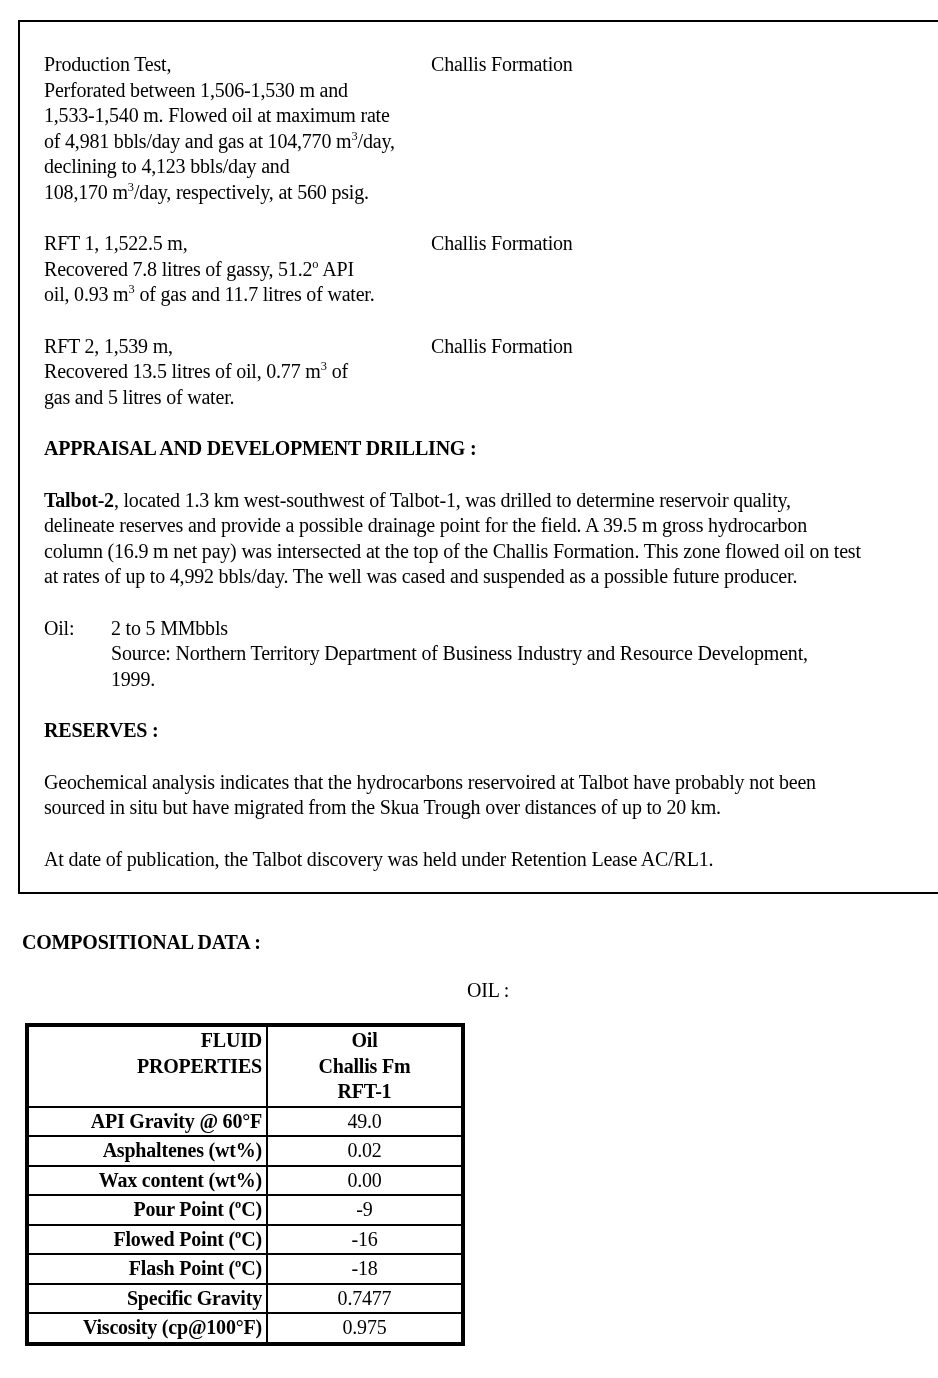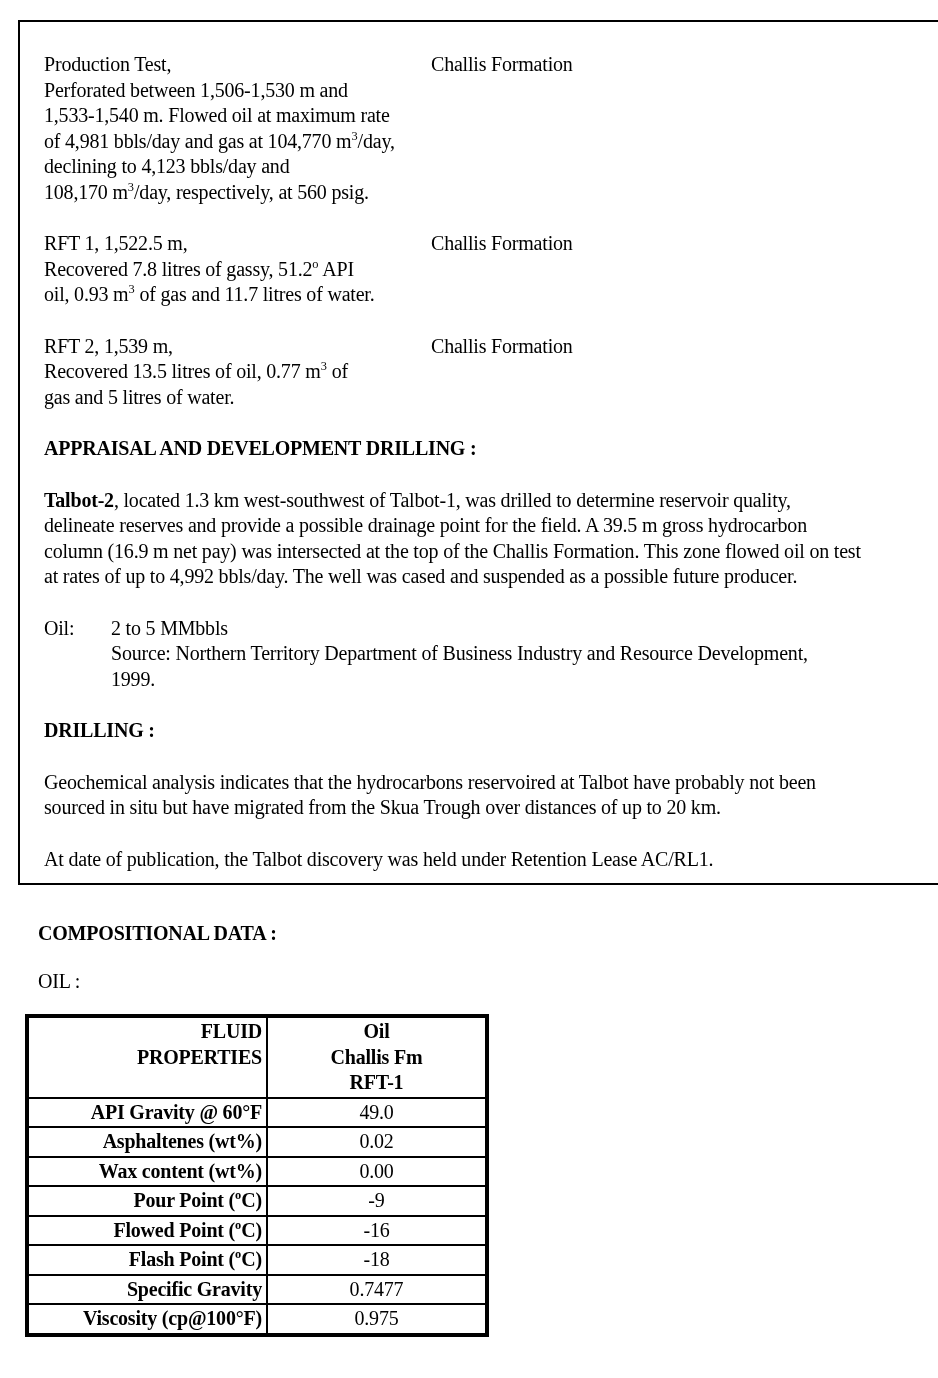--- a/index.html
+++ b/index.html
@@ -25,46 +25,46 @@
     padding: 30px 4px 6px 24px;
   }
 
   .entry { display: flex; margin-bottom: 26px; }
   .entry-left { width: 387px; flex: 0 0 387px; }
   .line { white-space: nowrap; }
   .entry-formation { white-space: nowrap; text-align: center; }
 
   .section-heading { font-weight: bold; margin: 0 0 26px 0; white-space: nowrap; }
   .para { margin: 0 0 26px 0; }
-  .para:last-child { margin-bottom: 5px; }
+  .para:last-child { margin-bottom: 14px; }
 
   .reserves-row { display: flex; margin-bottom: 26px; }
   .reserves-label { width: 67px; flex: 0 0 67px; font-weight: normal; }
 
   .b { font-weight: bold; }
   sup { font-size: 0.62em; line-height: 0; vertical-align: super; letter-spacing: 0; }
 
   .comp-heading {
     font-weight: bold;
-    margin: 36px 0 0 38px;
+    margin: 36px 0 0 22px;
     white-space: nowrap;
   }
-  .oil-subheading { margin: 22px 0 0 38px; white-space: nowrap; }
+  .oil-subheading { margin: 22px 0 0 38px; white-space: nowrap; text-align: center; }
 
   table.fluid {
     margin: 20px 0 0 25px;
     border-collapse: collapse;
     border: 4px solid #000;
   }
   table.fluid th, table.fluid td {
     border: 2px solid #000;
     vertical-align: top;
   }
   table.fluid .col1 { width: 223px; text-align: right; padding: 1px 4px 1px 10px; }
-  table.fluid .col2 { width: 177px; text-align: center; padding: 1px 20px; }
+  table.fluid .col2 { width: 177px; text-align: center; padding: 1px 8px; }
   table.fluid thead .col1, table.fluid thead .col2 { font-weight: bold; height: 76px; }
   table.fluid tbody th { font-weight: bold; height: 25px; }
   table.fluid tbody td { font-weight: normal; height: 25px; }
 </style>
 </head>
 <body>
 
 <div class="doc">
 
   <div class="info-box">
@@ -111,21 +111,21 @@
 
     <div class="reserves-row">
       <div class="reserves-label">Oil:</div>
       <div id="oil-lines">
           <div class="line">2 to 5 MMbbls</div>
           <div class="line">Source: Northern Territory Department of Business Industry and Resource Development,</div>
           <div class="line">1999.</div>
         </div>
     </div>
 
-    <div class="section-heading">DRILLING :</div>
+    <div class="section-heading">RESERVES :</div>
 
     <div id="remarks-paras">
         <div class="para">
           <div class="line">Geochemical analysis indicates that the hydrocarbons reservoired at Talbot have probably not been</div>
           <div class="line">sourced in situ but have migrated from the Skua Trough over distances of up to 20 km.</div>
         </div>
         <div class="para">
           <div class="line">At date of publication, the Talbot discovery was held under Retention Lease AC/RL1.</div>
         </div>
       </div>

